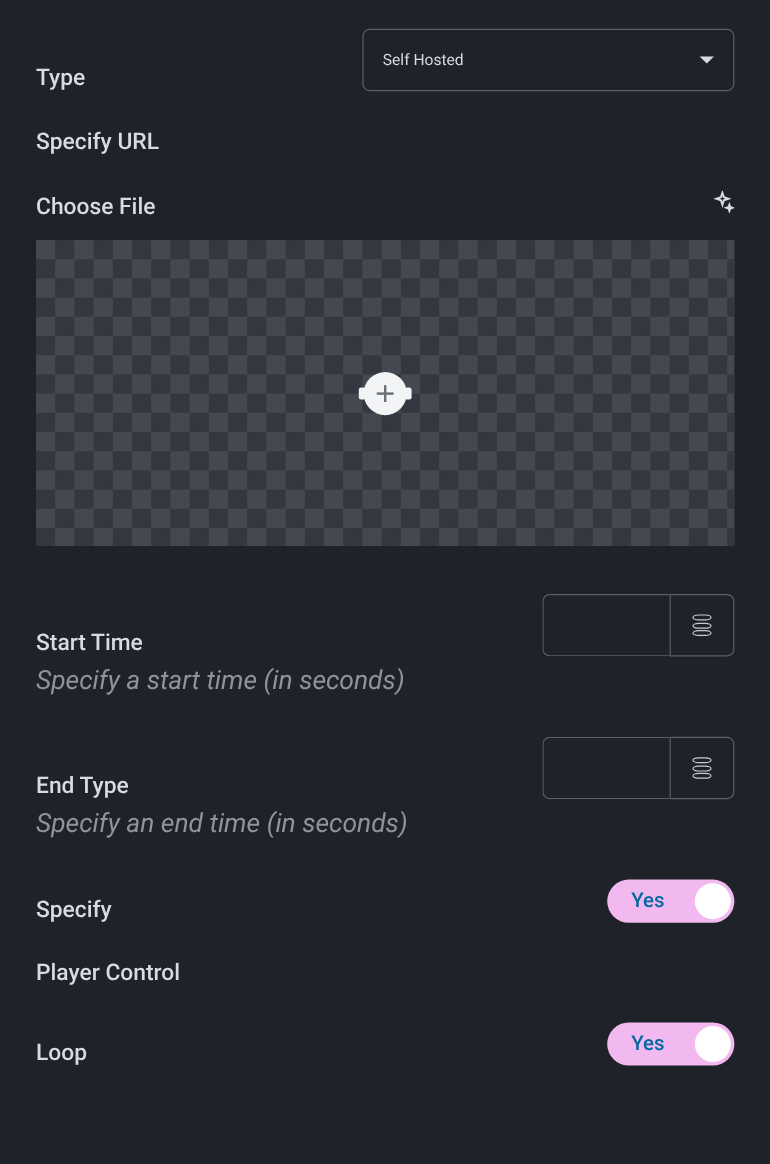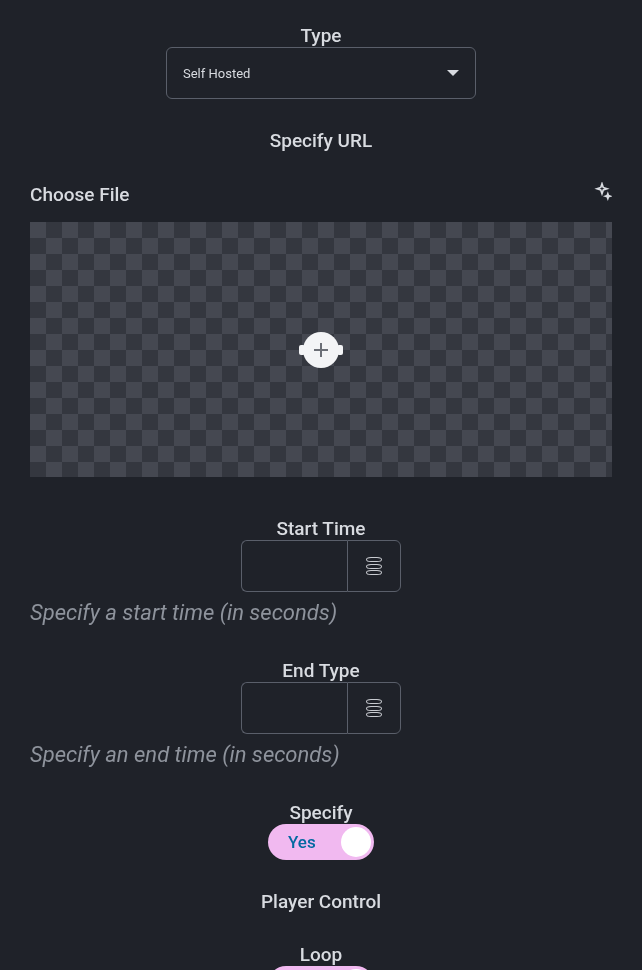--- a/index.html
+++ b/index.html
@@ -8,24 +8,23 @@
     color: #d8dbe0;
     font-family: -apple-system, BlinkMacSystemFont, "Segoe UI", Roboto, sans-serif;
     width: 642px;
     height: 970px;
     padding: 24px 30px;
     font-size: 18px;
   }
 
   .row {
     display: flex;
-    align-items: center;
+    align-items: flex-end;
     justify-content: space-between;
     margin-bottom: 30px;
-    flex-direction: column;
   }
 
   .label {
     font-size: 19px;
     font-weight: 500;
     color: #d8dbe0;
   }
 
   .hint {
     font-size: 22px;

